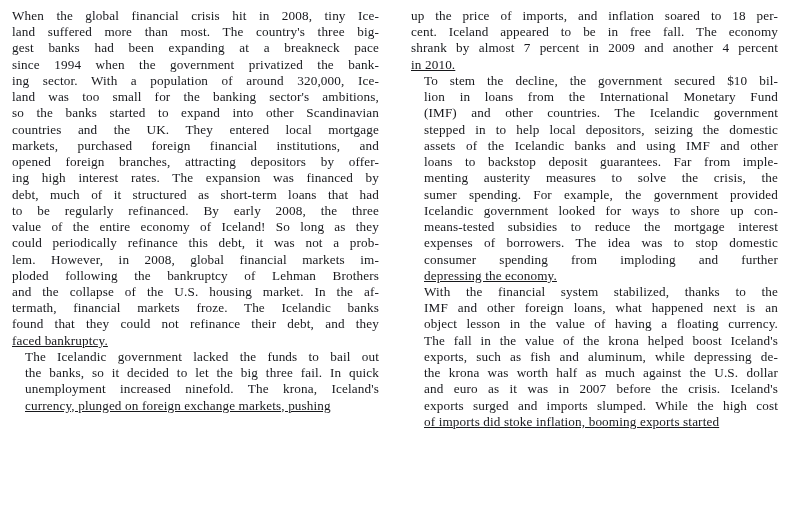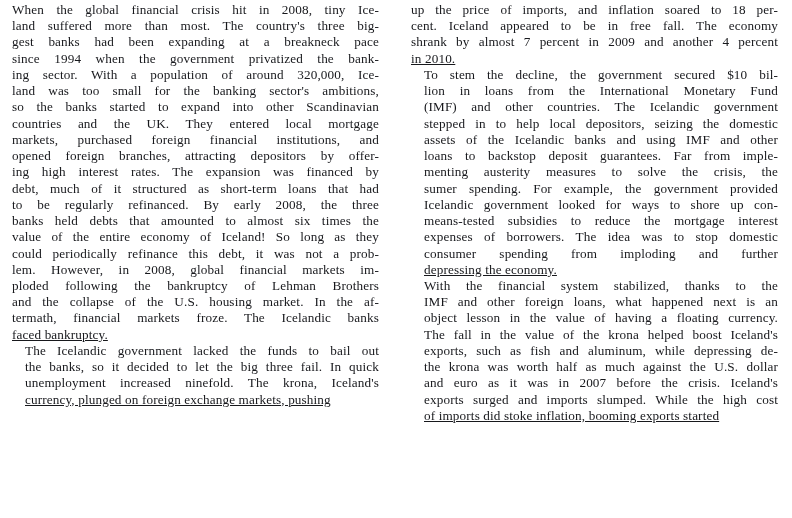--- a/index.html
+++ b/index.html
@@ -27,21 +27,21 @@
     top: 0;
     width: 792px;
     height: 518px;
     display: flex;
     flex-direction: row;
   }
   .column {
     box-sizing: border-box;
     width: 396px;
     height: 518px;
-    padding-top: 2px;
+    padding-top: 8px;
   }
   .column-left  { padding-left: 12px;  padding-right: 17px; }
   .column-right { padding-left: 15px;  padding-right: 14px; }
 
   .para {
     margin: 0;
     font-size: 13.2px;
     line-height: 16.23px;
     text-align: justify;
     text-indent: 0;
@@ -80,27 +80,27 @@
           <span class="ln">since 1994 when the government privatized the bank-</span>
           <span class="ln">ing sector. With a population of around 320,000, Ice-</span>
           <span class="ln">land was too small for the banking sector's ambitions,</span>
           <span class="ln">so the banks started to expand into other Scandinavian</span>
           <span class="ln">countries and the UK. They entered local mortgage</span>
           <span class="ln">markets, purchased foreign financial institutions, and</span>
           <span class="ln">opened foreign branches, attracting depositors by offer-</span>
           <span class="ln">ing high interest rates. The expansion was financed by</span>
           <span class="ln">debt, much of it structured as short-term loans that had</span>
           <span class="ln">to be regularly refinanced. By early 2008, the three</span>
-          <span class="ln">banks held debts that amounted to almost six times the</span>
           <span class="ln">value of the entire economy of Iceland! So long as they</span>
           <span class="ln">could periodically refinance this debt, it was not a prob-</span>
           <span class="ln">lem. However, in 2008, global financial markets im-</span>
           <span class="ln">ploded following the bankruptcy of Lehman Brothers</span>
           <span class="ln">and the collapse of the U.S. housing market. In the af-</span>
           <span class="ln">termath, financial markets froze. The Icelandic banks</span>
+          <span class="ln">found that they could not refinance their debt, and they</span>
           <span class="ln last">faced bankruptcy.</span>
         </p>
         <p class="para indent">
           <span class="ln first-indent">The Icelandic government lacked the funds to bail out</span>
           <span class="ln">the banks, so it decided to let the big three fail. In quick</span>
           <span class="ln">unemployment increased ninefold. The krona, Iceland's</span>
           <span class="ln last">currency, plunged on foreign exchange markets, pushing</span>
         </p>
       </div>
     <div class="column column-right">

